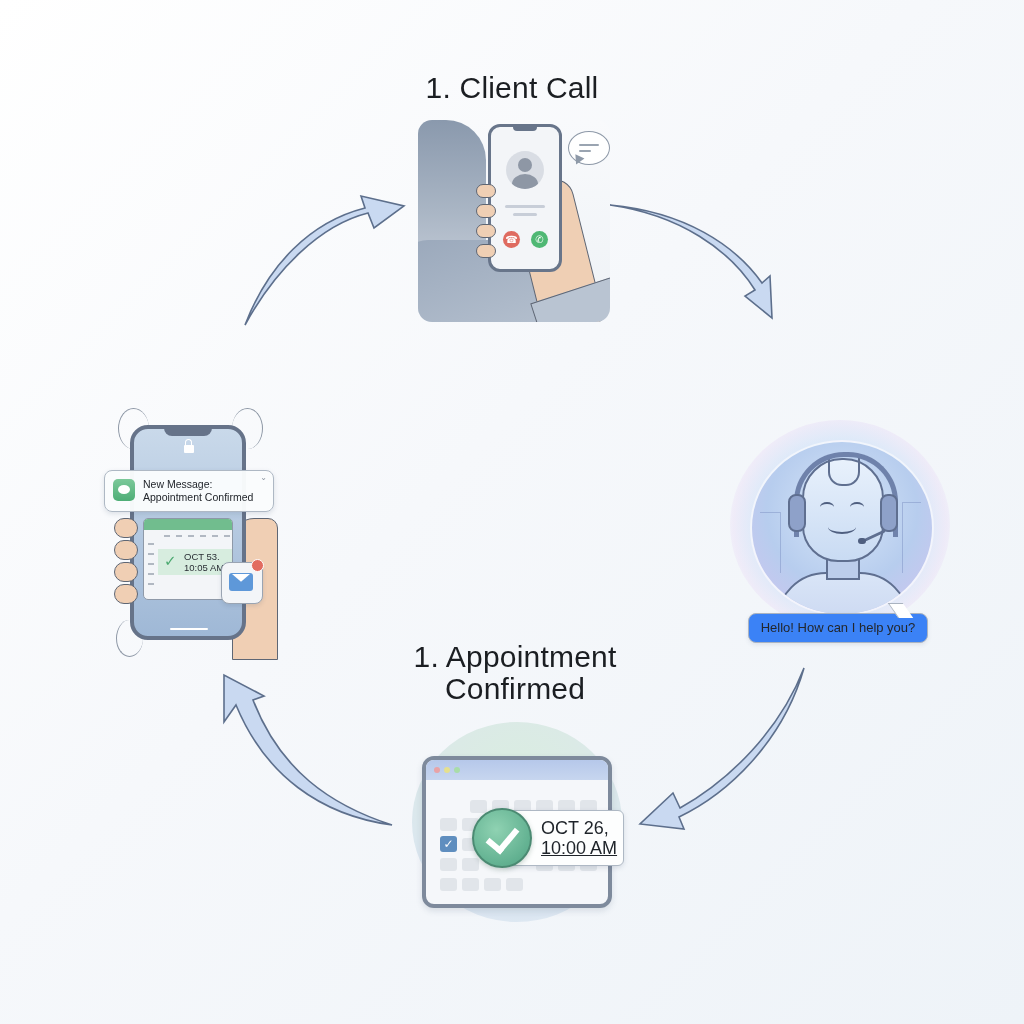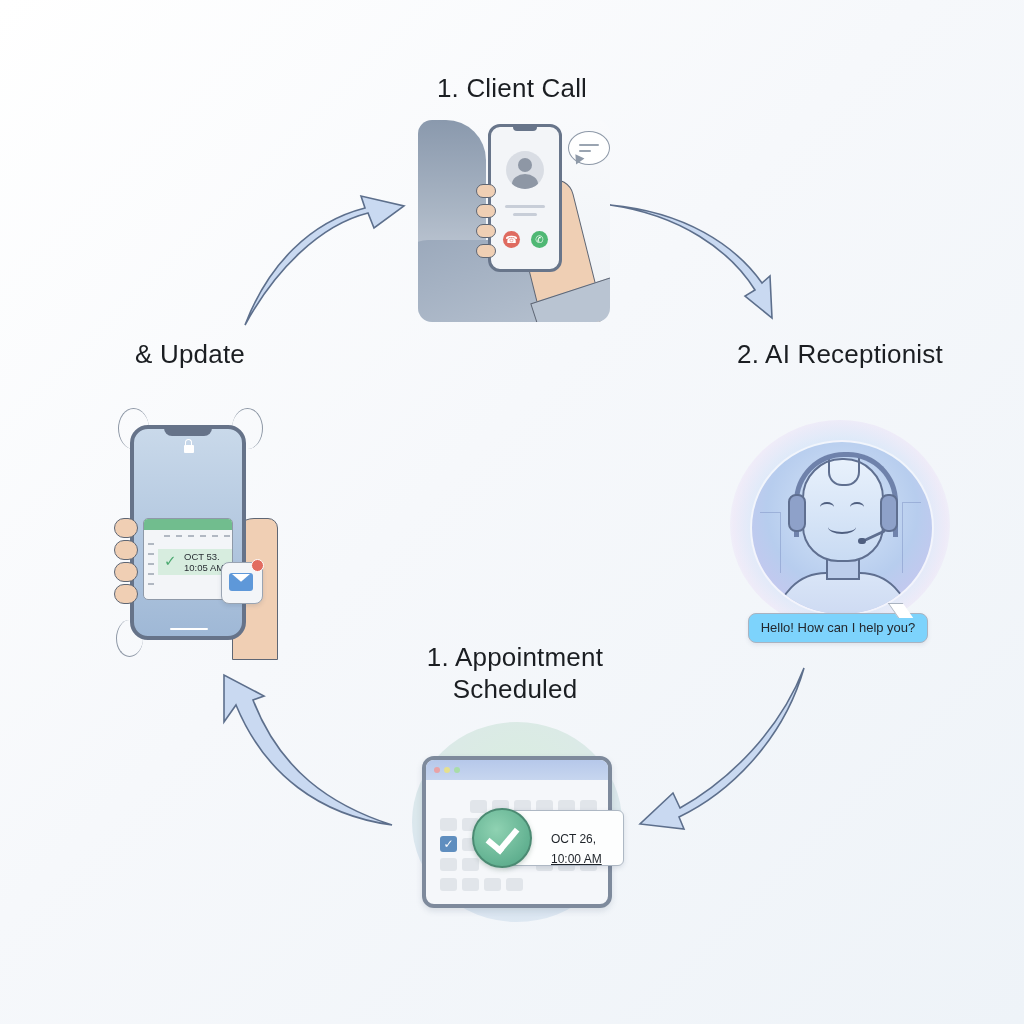--- a/index.html
+++ b/index.html
@@ -4,21 +4,21 @@
 <style>
   html, body { margin: 0; padding: 0; }
   body {
     width: 1024px; height: 1024px; overflow: hidden; position: relative;
     background: linear-gradient(135deg, #ffffff 0%, #f6f8fb 45%, #eef3f8 100%);
     font-family: "Liberation Sans", "DejaVu Sans", sans-serif;
     color: #1c1f24;
   }
   .stage { position: absolute; inset: 0; }
   .label {
-    position: absolute; text-align: center; font-size: 26px; line-height: 32px;
+    position: absolute; text-align: center; font-size: 30px; line-height: 32px;
     color: #1b1e22; letter-spacing: 0.2px;
   }
   .label span { display: block; }
   #lbl1 { left: 412px; top: 72px; width: 200px; }
   #lbl2 { left: 720px; top: 338px; width: 240px; }
   #lbl3 { left: 400px; top: 641px; width: 230px; }
   #lbl4 { left: 40px; top: 338px; width: 300px; }
 
   svg.arrows { position: absolute; left: 0; top: 0; }
   .arrow-shape { fill: #c9d9f1; stroke: #5d6f8c; stroke-width: 1.6; stroke-linejoin: miter; }
@@ -95,21 +95,21 @@
   .robot-smile { position: absolute; left: 24px; top: 60px; width: 28px; height: 12px; border-bottom: 2.5px solid #4f5f80; border-radius: 0 0 50% 50%; }
   .headband { position: absolute; left: 42px; top: 10px; width: 94px; height: 80px; border: 5px solid #6f82ab; border-bottom: none; border-radius: 50px 50px 0 0; }
   .earcup { position: absolute; top: 52px; width: 14px; height: 34px; background: #8ea1c9; border: 2px solid #5f6f90; border-radius: 8px; }
   .mic { position: absolute; left: 112px; top: 92px; width: 22px; height: 3px; background: #5f6f90; transform: rotate(-25deg); border-radius: 2px; }
   .mic-tip { position: absolute; left: 106px; top: 96px; width: 8px; height: 6px; background: #4f5f80; border-radius: 3px; }
   .robot-neck { position: absolute; left: 74px; top: 112px; width: 30px; height: 24px; background: #bccdeb; border: 2px solid #5f6f90; border-top: none; }
   .robot-body { position: absolute; left: 24px; top: 130px; width: 130px; height: 70px; background: linear-gradient(180deg, #d9e5f7, #c6d3ef); border: 2px solid #5f6f90; border-radius: 50px 50px 0 0; }
   .circuit { position: absolute; border: 1.5px solid rgba(120,140,190,0.45); }
   .speech2 {
     position: absolute; left: 748px; top: 613px; width: 178px; height: 28px;
-    background: #7dd3fc; border: 1.5px solid #aab3c0; border-radius: 8px;
+    background: #3b82f6; border: 1.5px solid #aab3c0; border-radius: 8px;
     font-size: 13px; line-height: 28px; text-align: center; color: #23272d;
     box-shadow: 0 2px 4px rgba(80,100,130,0.12);
   }
   .speech2 .tail { position: absolute; left: 144px; top: -11px; width: 14px; height: 14px; background: #fff;
     border-left: 1.5px solid #aab3c0; border-top: 1.5px solid #aab3c0; transform: skewX(35deg) rotate(0deg); border-top-left-radius: 0; }
 
   
   .cal-glow {
     position: absolute; left: 412px; top: 722px; width: 210px; height: 200px; border-radius: 50%;
     background: radial-gradient(circle at 50% 35%, #d9eedf 0%, #dbeae6 45%, #dbe6f1 75%, rgba(240,245,250,0) 100%);
@@ -124,21 +124,21 @@
   .cell { position: absolute; width: 17px; height: 13px; background: #e1e5ea; border-radius: 3px; }
   .cal-check {
     position: absolute; left: 440px; top: 836px; width: 17px; height: 16px; background: #5f8ebf; border-radius: 3px;
     color: #fff; font-size: 12px; line-height: 16px; text-align: center;
   }
   .date-chip {
     position: absolute; left: 502px; top: 810px; width: 120px; height: 54px;
     background: #fdfefe; border: 1.5px solid #aeb8c4; border-radius: 6px;
     box-shadow: 0 2px 5px rgba(60,80,110,0.15);
   }
-  .date-chip span { position: absolute; left: 48px; font-size: 12px; line-height: 20px; color: #1e2329; margin-top: 11px; }
+  .date-chip span { position: absolute; left: 38px; font-size: 18px; line-height: 20px; color: #1e2329; }
   .check-badge {
     position: absolute; left: 472px; top: 808px; width: 60px; height: 60px; border-radius: 50%;
     background: radial-gradient(circle at 40% 35%, #8fd2b2 0%, #62b191 70%, #54a083 100%);
     border: 2px solid #4b8a72; box-sizing: border-box; box-shadow: 0 2px 5px rgba(40,80,60,0.25);
   }
   .check-badge::after {
     content: ""; position: absolute; left: 19px; top: 12px; width: 13px; height: 24px;
     border-right: 6px solid #fff; border-bottom: 6px solid #fff; transform: rotate(40deg);
   }
 
@@ -197,28 +197,26 @@
 
     <path class="arrow-shape" d="M392,825 C330,805 280,770 253,700 L264,696 L224,675 L224,722 L236,705 C265,775 320,815 392,825 Z"></path>
 
     <path class="arrow-shape" d="M245,325 C275,270 320,225 368,213 L374,228 L404,206 L361,196 L365,208 C310,222 268,265 245,325 Z"></path>
   </svg>
 
   <div class="label" id="lbl1">
     <span>1. Client Call</span>
   </div>
   <div class="label" id="lbl2">
-    <span>2. AI Receptionist</span>
   </div>
   <div class="label" id="lbl3">
     <span>1. Appointment</span>
-    <span>Scheduled</span>
+    <span>Confirmed</span>
   </div>
   <div class="label" id="lbl4">
-    <span>&amp; Update</span>
   </div>
 
   <div class="client-card">
     <div class="person-head"></div>
     <div class="person-body"></div>
     <div class="hand1"></div>
     <div class="sleeve1"></div>
     <div class="phone1">
       <div class="notch"></div>
       <div class="avatar"></div>
@@ -320,17 +318,23 @@
     <div class="tick" style="top:24px;"></div>
     <div class="tick" style="top:34px;"></div>
     <div class="tick" style="top:44px;"></div>
     <div class="tick" style="top:54px;"></div>
     <div class="tick" style="top:64px;"></div>
     <div class="hi"></div>
     <div class="chk">✓</div>
     <div class="t" style="top:32px;">OCT 53.</div>
     <div class="t" style="top:43px;">10:05 AM</div>
   </div>
+  <div class="notif">
+    <div class="notif-icon"></div>
+    <div class="notif-title">New Message:</div>
+    <div class="notif-body">Appointment Confirmed</div>
+    <div class="notif-more">⌄</div>
+  </div>
   <div class="mail-badge">
     <div class="env"></div>
     <div class="red"></div>
   </div>
 </div>
 
 </body></html>

